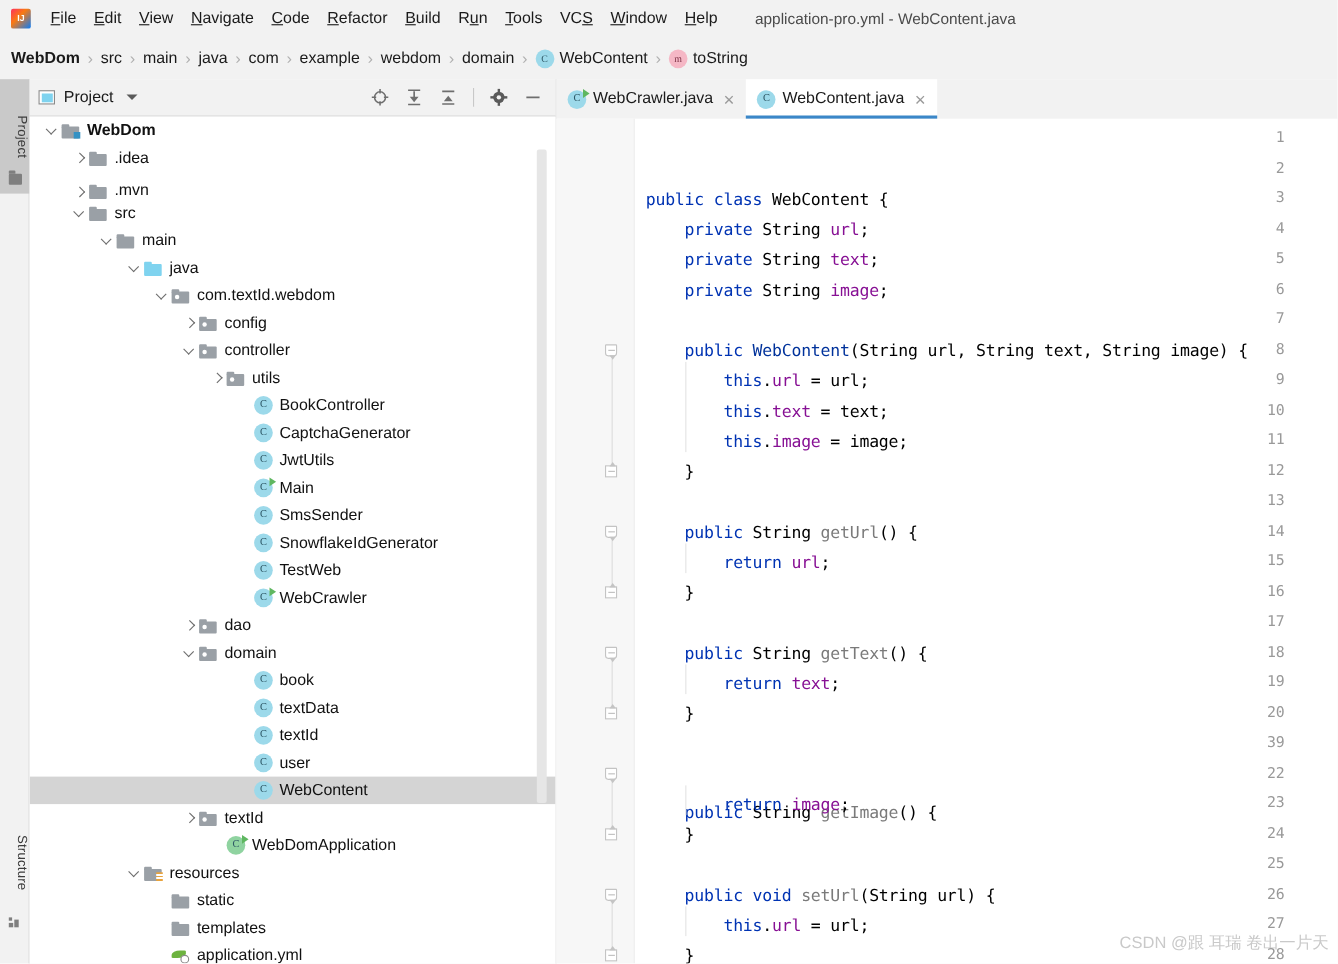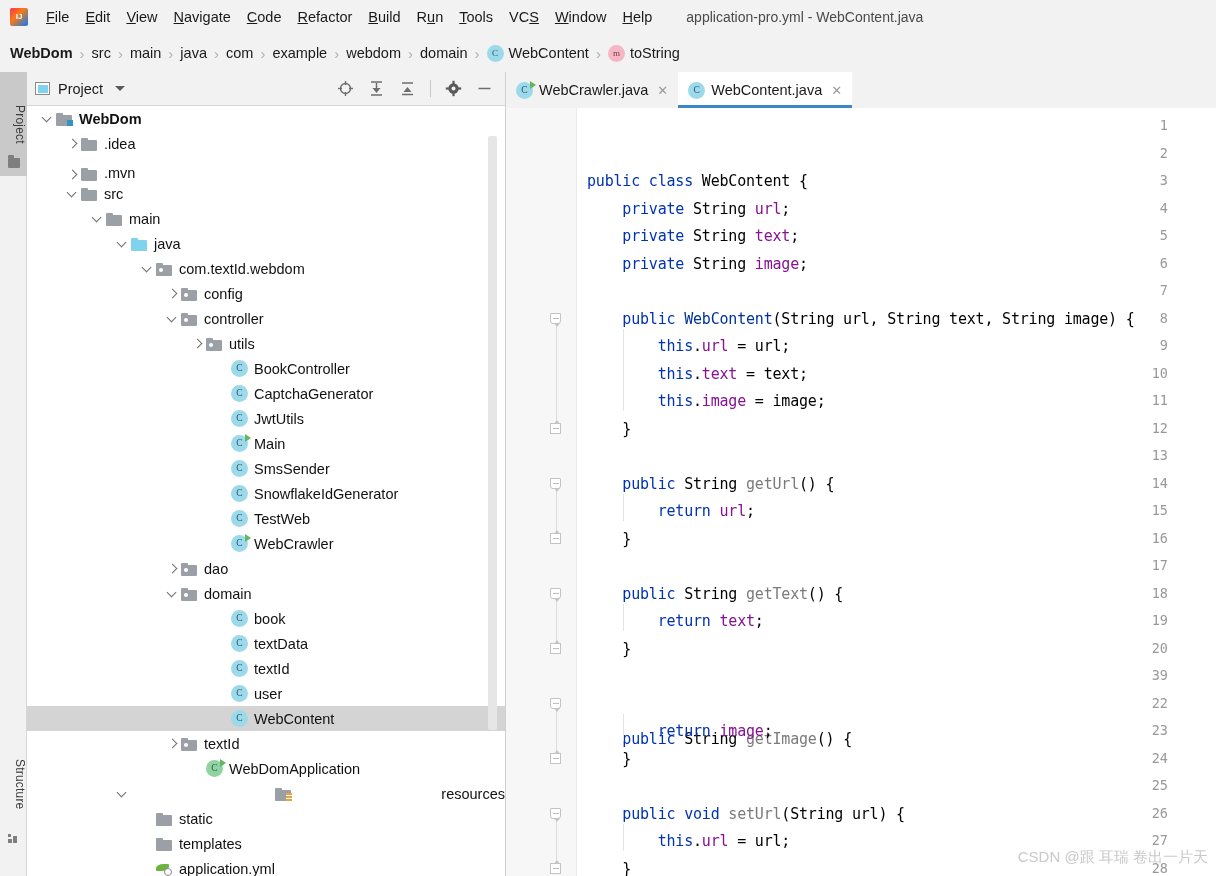--- a/index.html
+++ b/index.html
@@ -548,21 +548,21 @@
               <span class="tab"></span>
               <span class="body"></span>
             </span>
             <span>textId</span>
           </div>
           <div class="row" style="top: 650px; position: absolute; left: 0px; right: 0px; padding-left: 164px;">
             <span class="arrow none"></span>
             <span class="cicon run" style="background: rgb(143, 211, 160);">C</span>
             <span>WebDomApplication</span>
           </div>
-          <div class="row" style="top: 675px; position: absolute; left: 0px; right: 0px; padding-left: 89px; justify-content: space-between;">
+          <div class="row" style="top: 675px; position: absolute; left: 0px; right: 0px; padding-left: 89px;">
             <span class="arrow d"></span>
             <span class="ficon res">
               <span class="tab"></span>
               <span class="body"></span>
             </span>
             <span>resources</span>
           </div>
           <div class="row" style="top: 700px; position: absolute; left: 0px; right: 0px; padding-left: 114px;">
             <span class="arrow none"></span>
             <span class="ficon">

